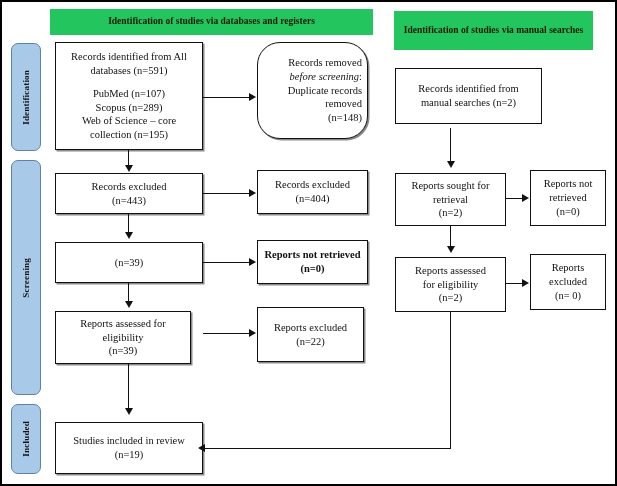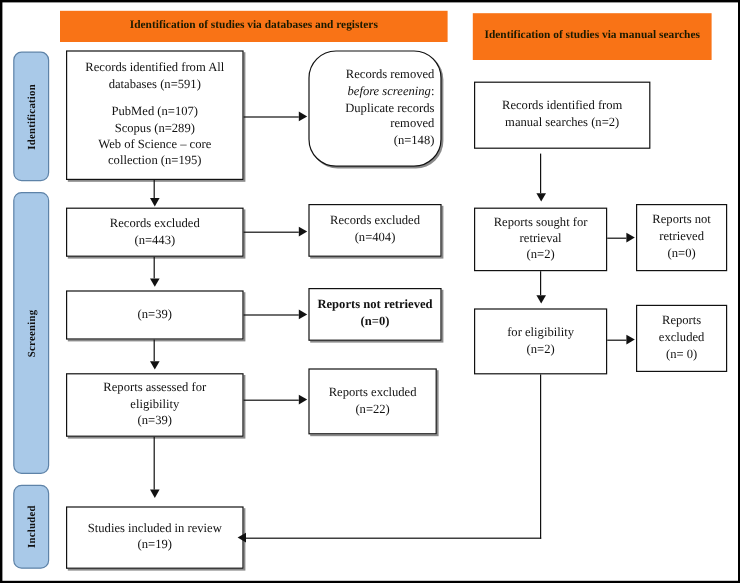--- a/index.html
+++ b/index.html
@@ -2,21 +2,21 @@
 <html><head>
 <meta charset="utf-8">
 <style>
   html,body{margin:0;padding:0;background:#ffffff;}
   body{width:617px;height:486px;overflow:hidden;
        font-family:"Liberation Serif","DejaVu Serif",serif;}
 
   #frame{position:relative;width:617px;height:486px;box-sizing:border-box;
          border:2px solid #000;background:#fff;}
 
-  .banner{position:absolute;background:#f97316;border-radius:0;
+  .banner{position:absolute;background:#22c55e;border-radius:0;
           display:flex;align-items:center;justify-content:center;
           text-align:center;color:#1a1a00;font-weight:bold;
           font-size:9.5px;line-height:1.25;padding:2px 6px;box-sizing:border-box;}
 
   .tab{position:absolute;background:#A9C9E8;border:1px solid #5E83A8;
        border-radius:7px;display:flex;align-items:center;justify-content:center;}
   .tab span{writing-mode:vertical-rl;transform:rotate(180deg);
             font-weight:bold;font-size:9px;color:#111;letter-spacing:.2px;
             white-space:nowrap;}
 
@@ -110,21 +110,21 @@
     </div>
   </div>
 
   <div class="box shadow" style="left:255px;top:238px;width:111px;height:44px;font-weight:bold;">
     <div class="inner">
       <div>Reports not retrieved</div>
       <div>(n=0)</div>
     </div>
   </div>
 
-  <div class="box shadow" style="left:53px;top:309px;width:148px;height:53px;">
+  <div class="box shadow" style="left:53px;top:309px;width:136px;height:53px;">
     <div class="inner">
       <div>Reports assessed for</div>
       <div>eligibility</div>
       <div>(n=39)</div>
     </div>
   </div>
 
   <div class="box shadow" style="left:255px;top:305px;width:107px;height:55px;">
     <div class="inner">
       <div>Reports excluded</div>
@@ -157,20 +157,21 @@
   <div class="box" style="left:528px;top:168px;width:76px;height:56px;">
     <div class="inner">
       <div>Reports not</div>
       <div>retrieved</div>
       <div>(n=0)</div>
     </div>
   </div>
 
   <div class="box" style="left:393px;top:255px;width:111px;height:55px;">
     <div class="inner">
+      <div>Reports assessed</div>
       <div>for eligibility</div>
       <div>(n=2)</div>
     </div>
   </div>
 
   <div class="box" style="left:528px;top:252px;width:76px;height:56px;">
     <div class="inner">
       <div>Reports</div>
       <div>excluded</div>
       <div>(n= 0)</div>

